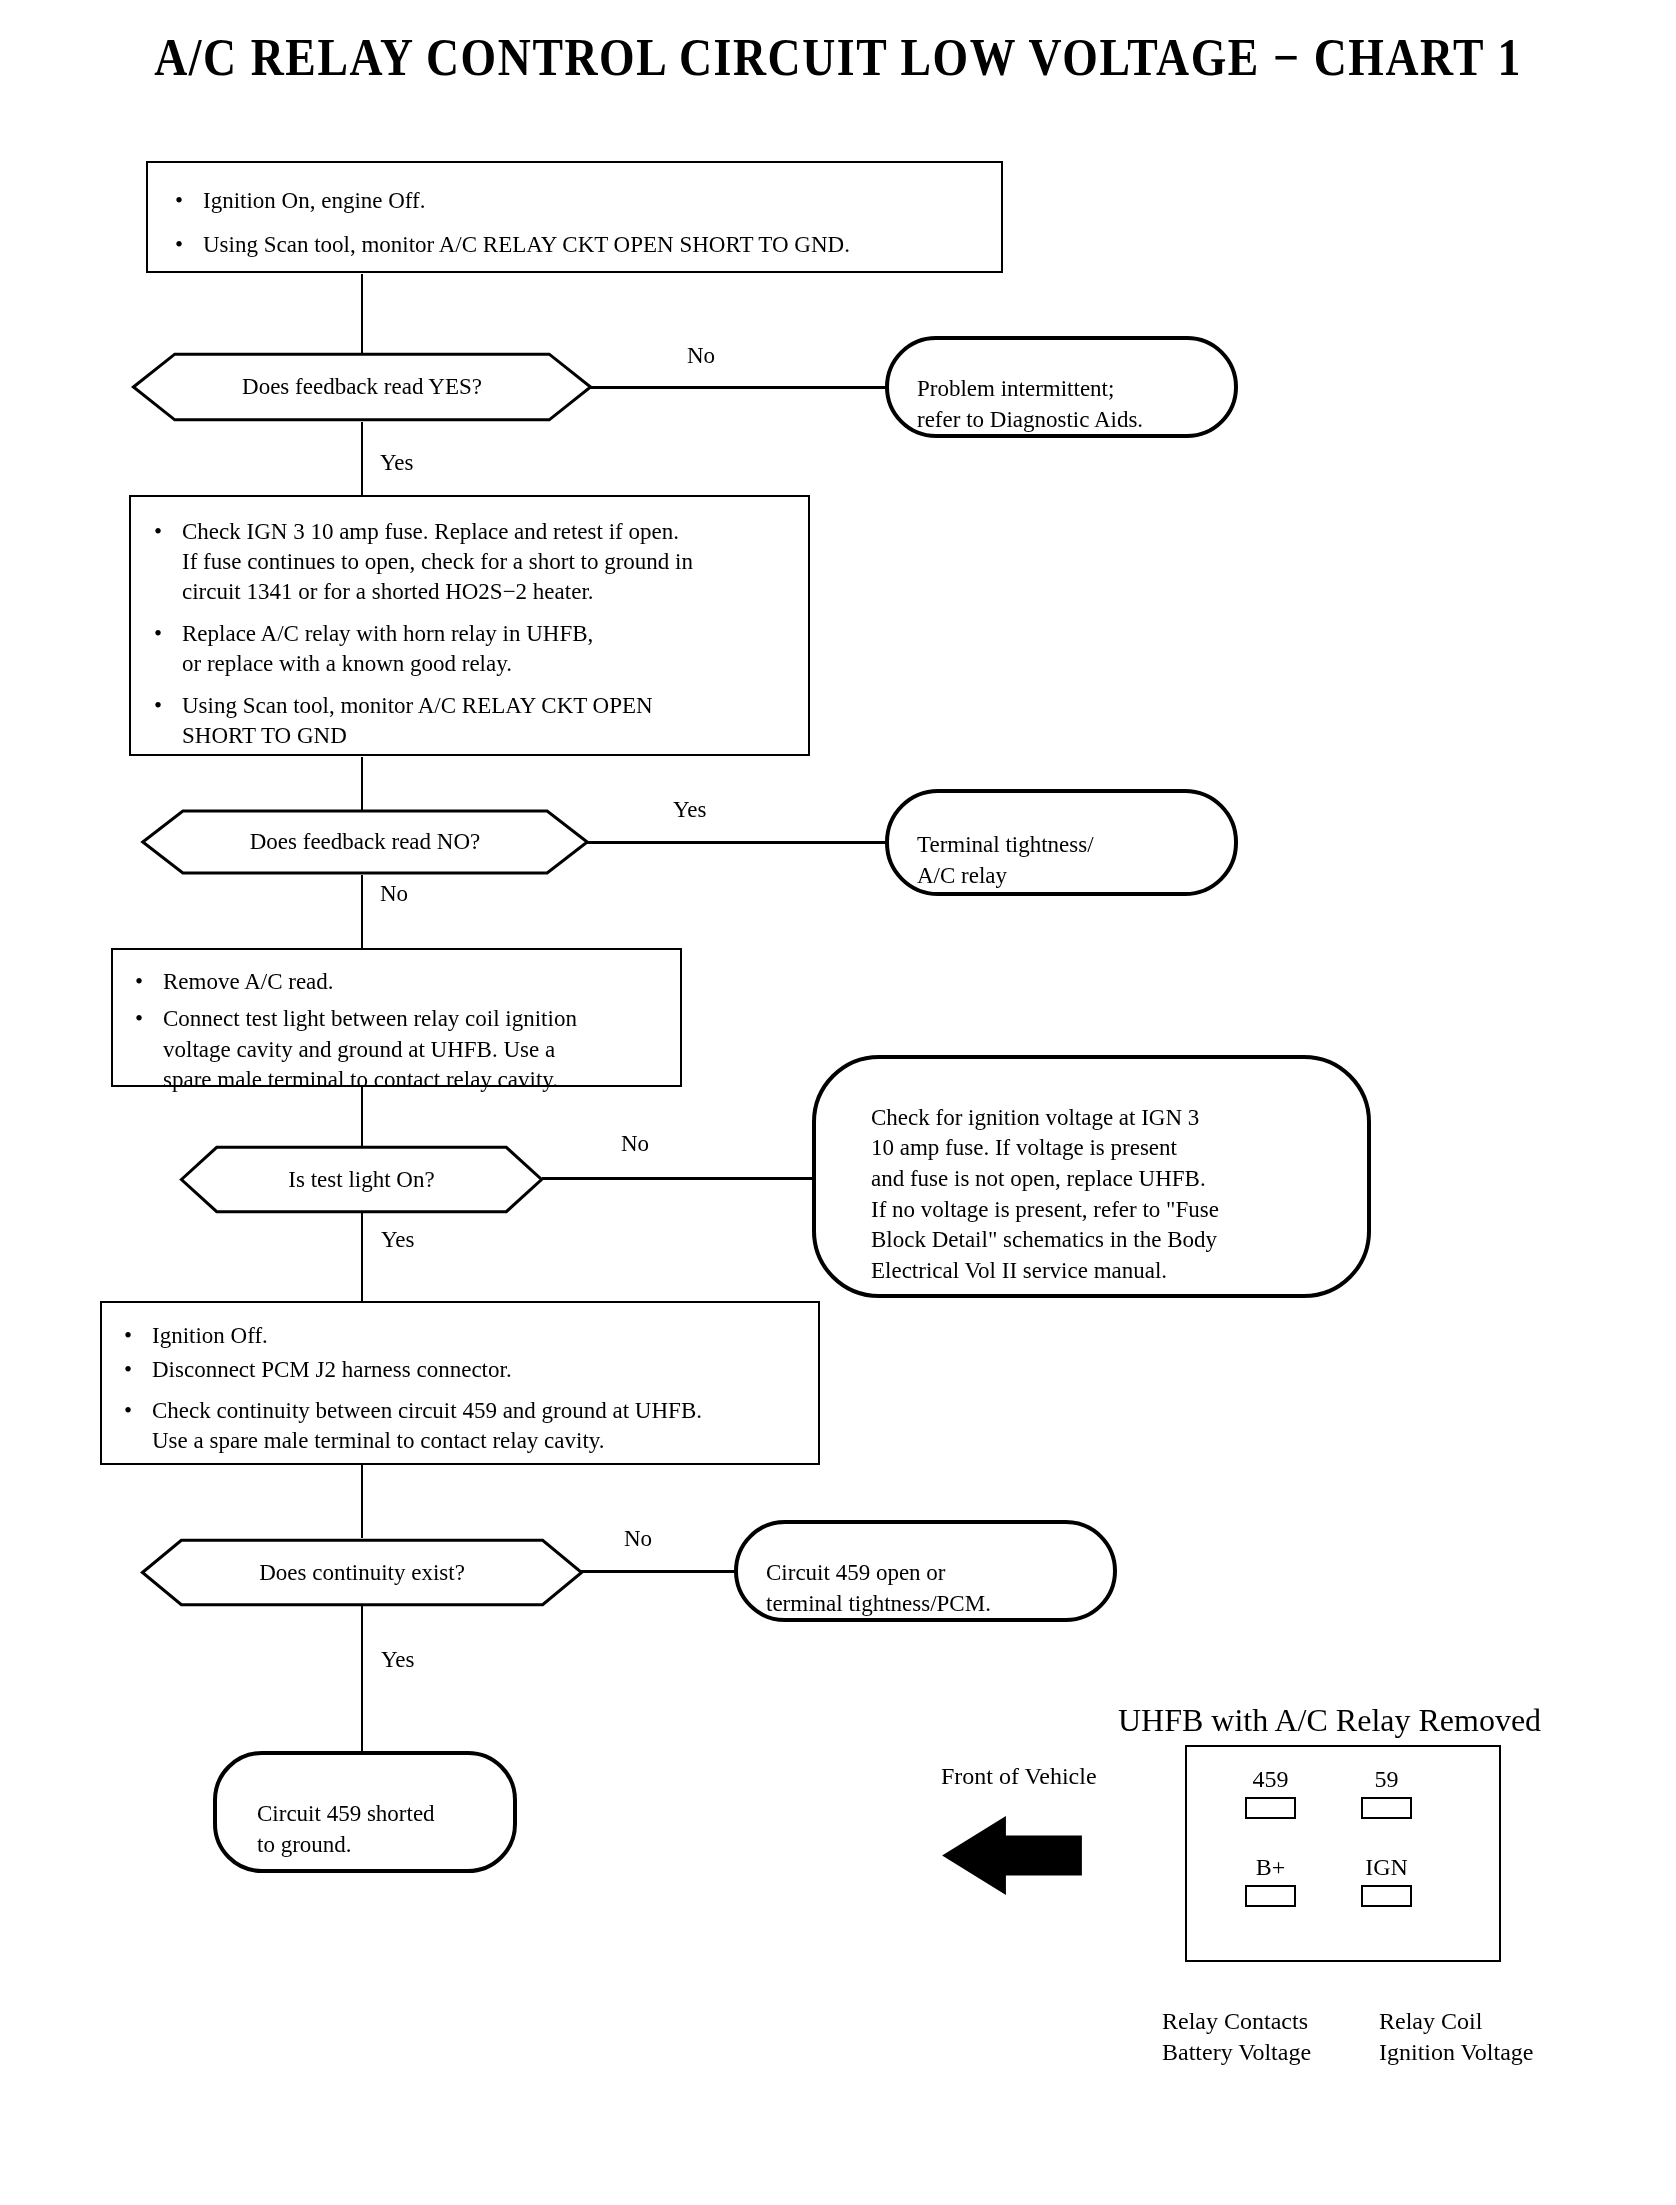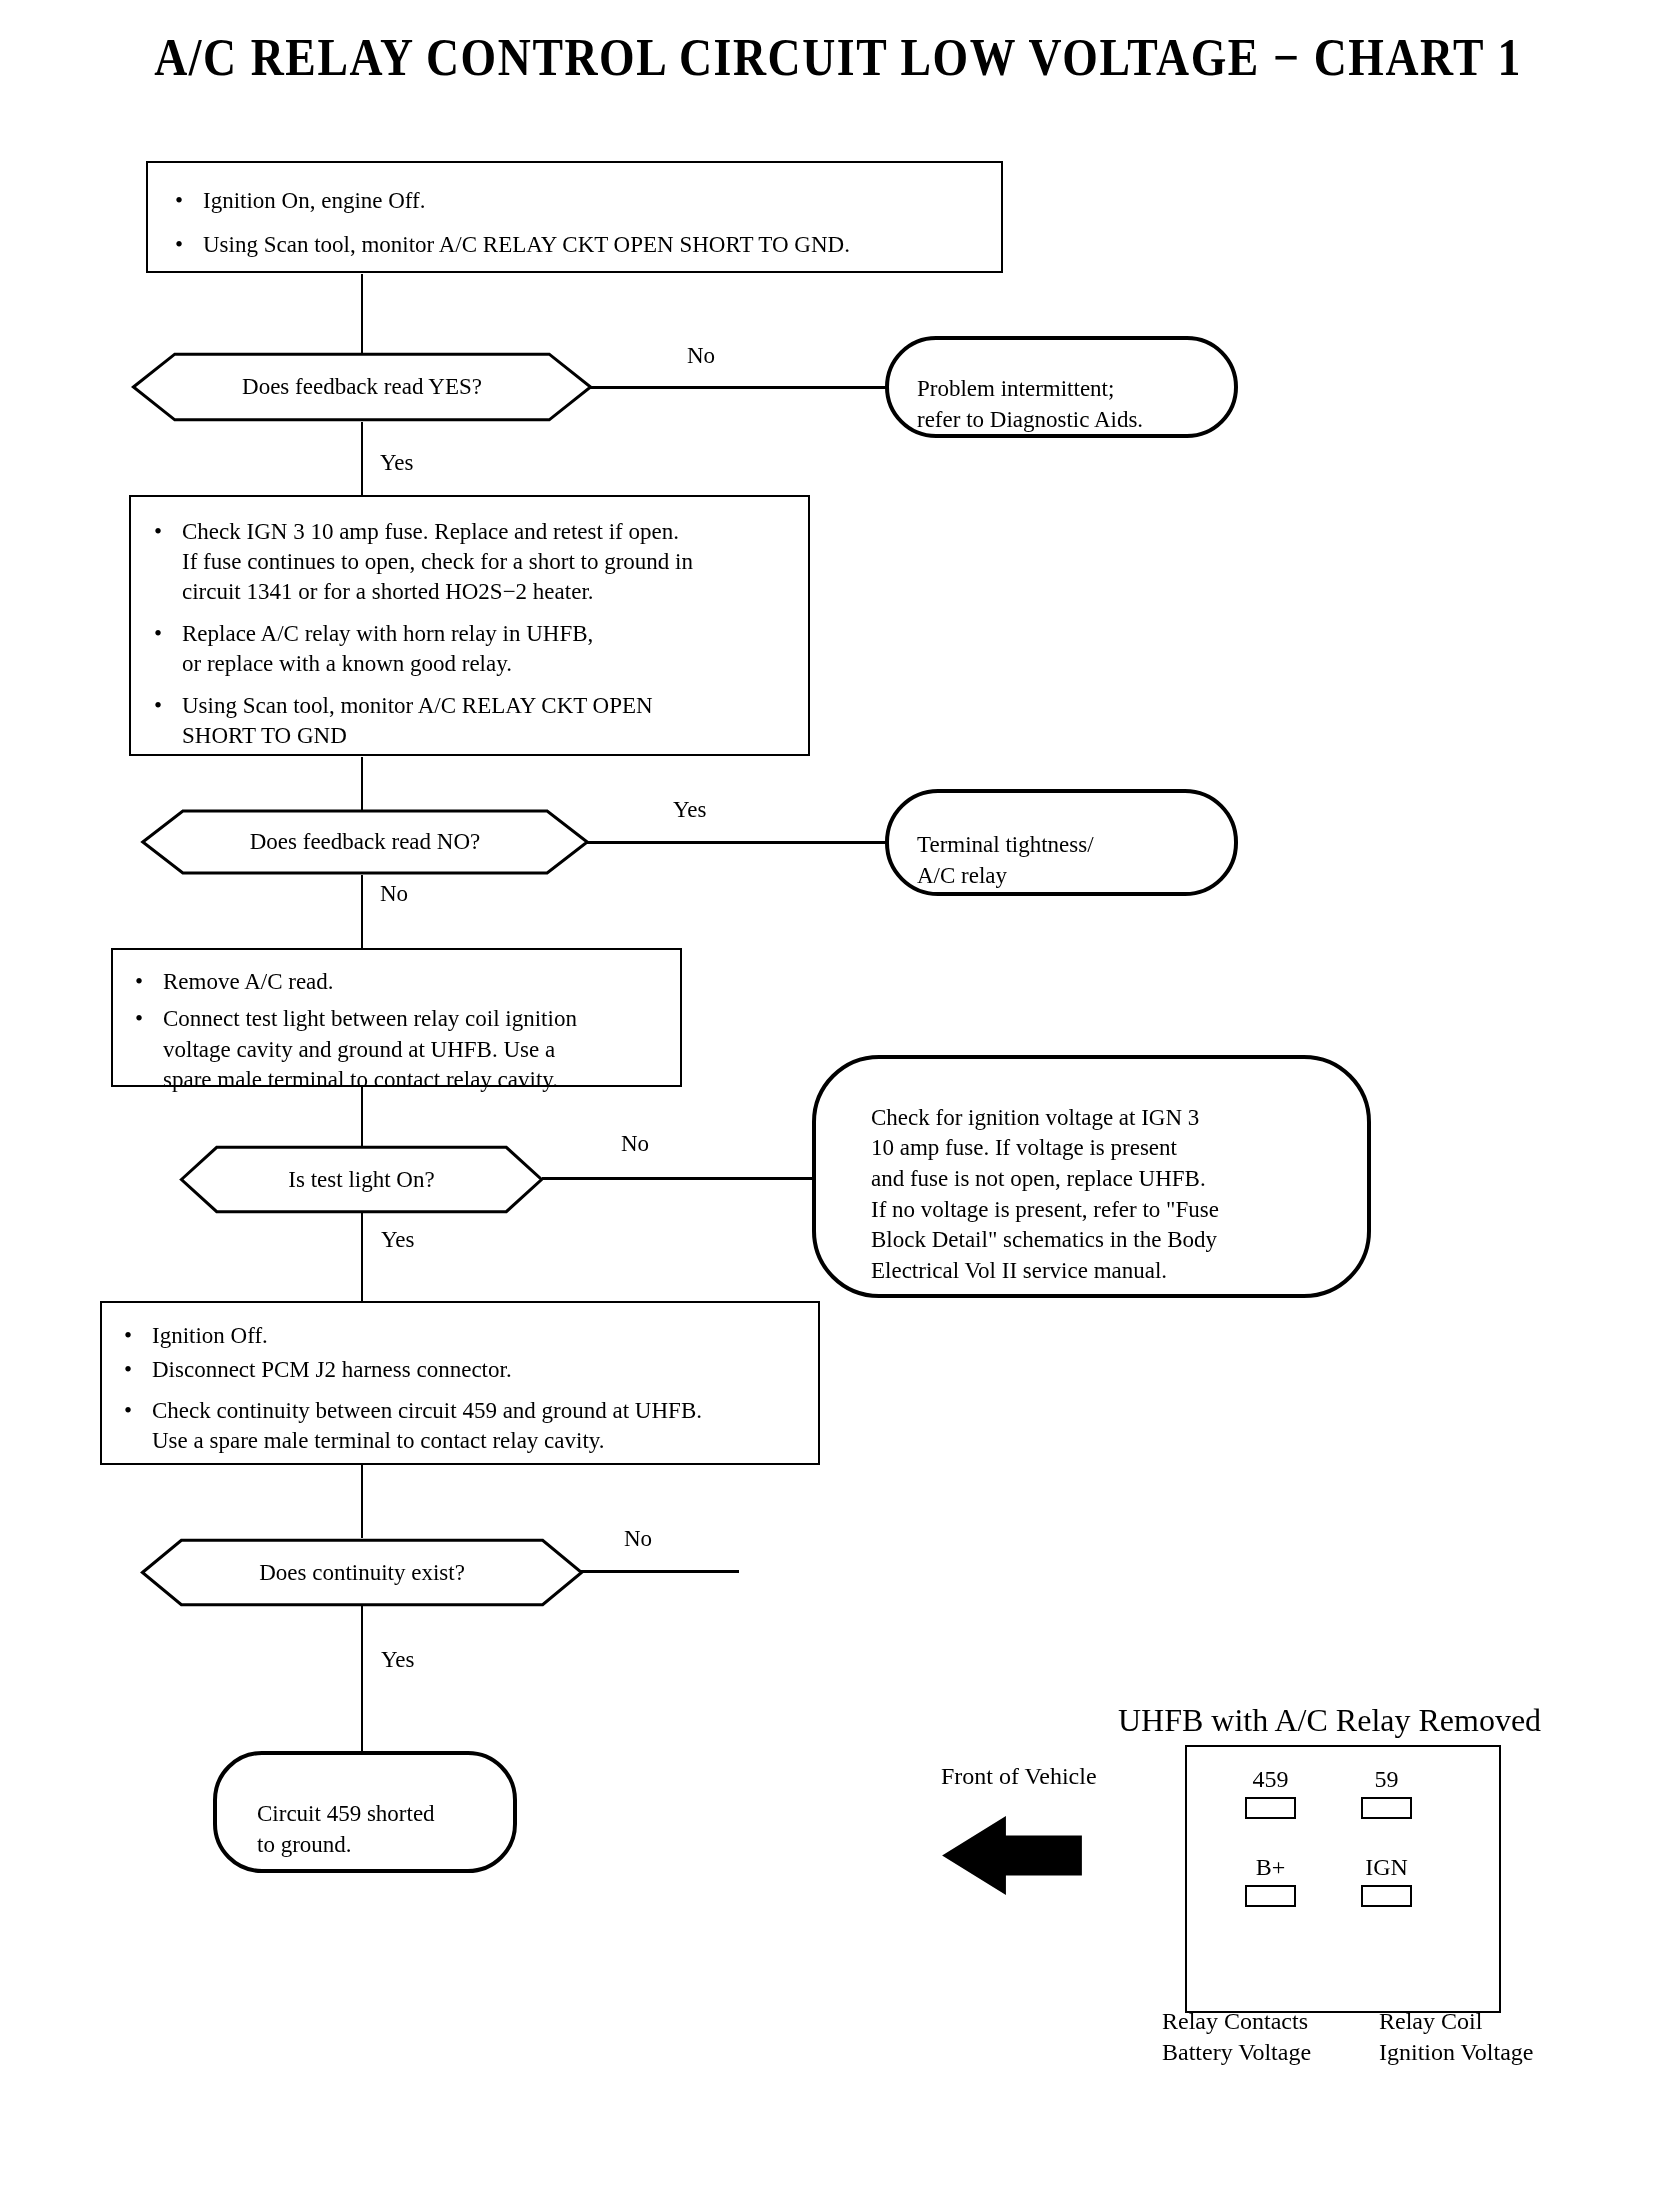--- a/index.html
+++ b/index.html
@@ -313,40 +313,44 @@
   <div class="hex-wrap" style="left:140px; top:1537px; width:444px; height:71px;">
     <svg width="444" height="71" viewBox="0 0 730 116" aria-hidden="true">
       <polygon points="4,58 68,5 662,5 726,58 662,111 68,111" fill="#ffffff" stroke="#000000" stroke-width="5"></polygon>
     </svg>
     <div class="hex-label">Does continuity exist?</div>
   </div>
 
   <div class="conn-h" style="left:581px; top:1570px; width:158px;"></div>
   <div class="edge-label" style="left:624px; top:1526px;">No</div>
 
+  <div class="term-box" style="left:734px; top:1520px; width:383px; height:102px; border-radius:51px;">
+    <div class="term-inner">Circuit 459 open or
+terminal tightness/PCM.</div>
+  </div>
 
   <div class="conn-v" style="left:361px; top:1606px; height:147px;"></div>
   <div class="edge-label" style="left:381px; top:1647px;">Yes</div>
 
   <div class="term-box" style="left:213px; top:1751px; width:304px; height:122px; border-radius:49px;">
     <div class="term-inner" style="padding-left:40px;">Circuit 459 shorted
 to ground.</div>
   </div>
 
   <div id="uhfb-title" style="left:1118px; top:1702px;">UHFB with A/C Relay Removed</div>
 
   <div id="front-label" style="left:907px; top:1763px;margin-left:34px;">Front of Vehicle</div>
 
   <div id="front-arrow" style="left:942px; top:1816px; width:140px; height:79px;">
     <svg width="140" height="79" viewBox="0 0 230 130" aria-hidden="true">
       <polygon points="0,65 105,0 105,32 230,32 230,98 105,98 105,130" fill="#000000"></polygon>
     </svg>
   </div>
 
-  <div id="uhfb-box" style="left:1185px; top:1745px; width:316px; height:268px;">
+  <div id="uhfb-box" style="left:1185px; top:1745px; width:316px; height:217px;">
 
     <div class="cavity" style="left:35px; top:19.5px; width:97px;">
       <div class="cavity-label">459</div>
       <div class="cavity-slot"></div>
     </div>
 
     <div class="cavity" style="left:151px; top:19.5px; width:97px;">
       <div class="cavity-label">59</div>
       <div class="cavity-slot"></div>
     </div>

